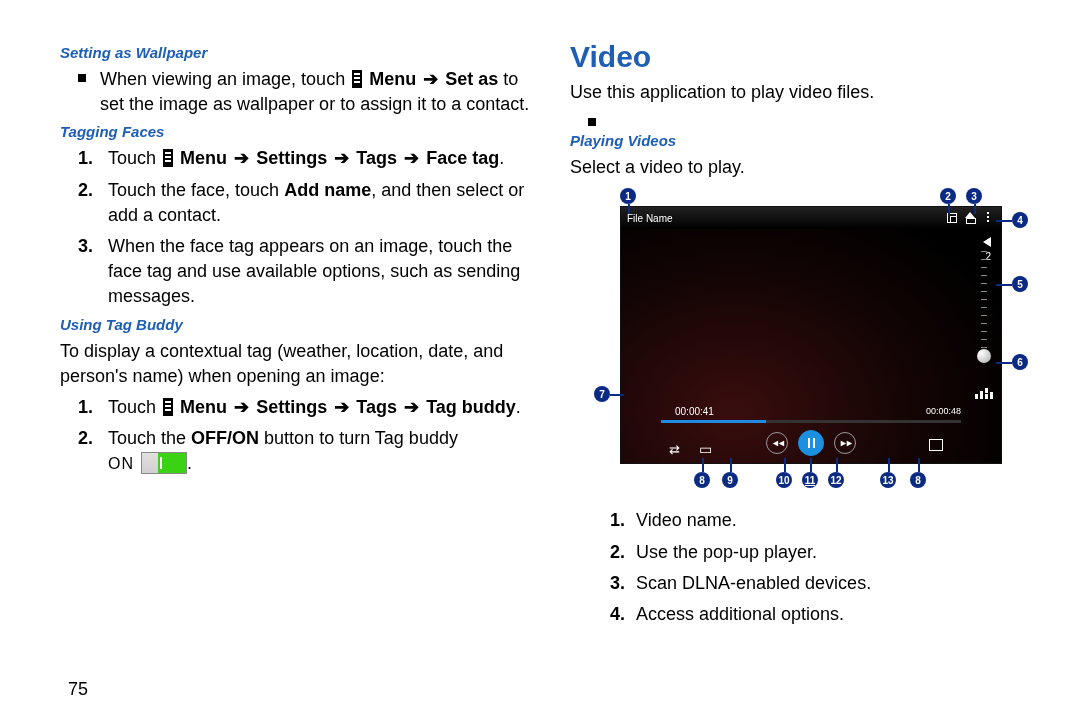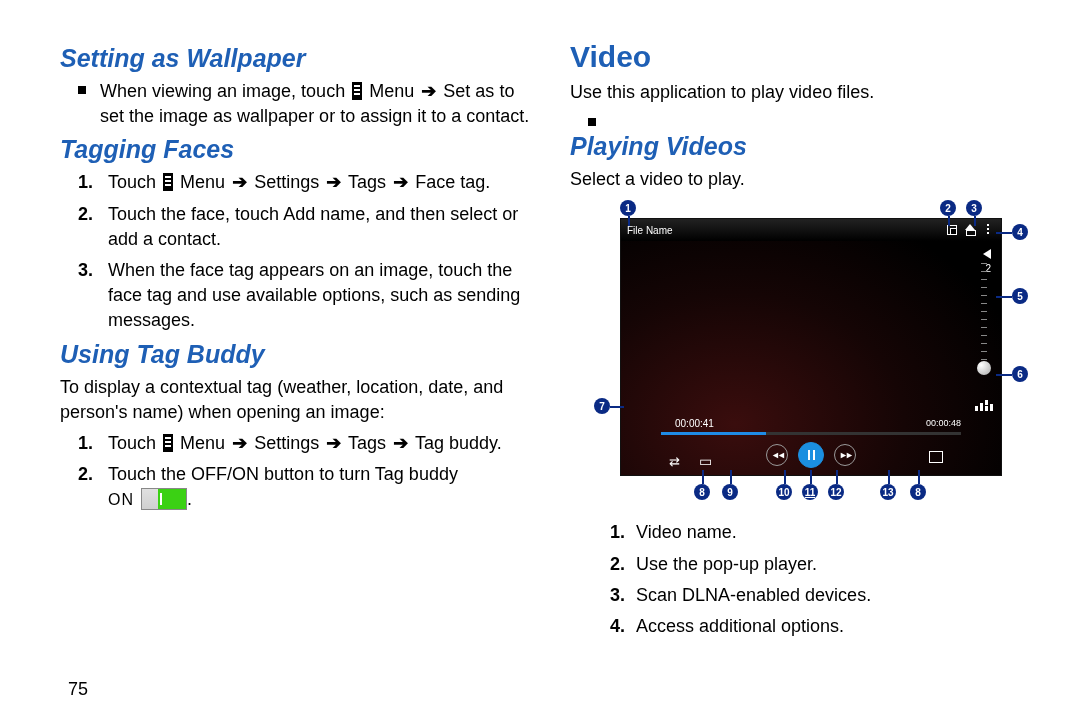--- a/index.html
+++ b/index.html
@@ -19,21 +19,21 @@
     gap: 30px;
   }
   .col {
     width: 480px;
     flex: 0 0 480px;
   }
   .h3-blue {
     color: #1e5fb5;
     font-style: italic;
     font-weight: bold;
-    font-size: 25px;
+    font-size: 15px;
     margin-bottom: 6px;
     margin-top: 4px;
   }
   .h2-blue {
     color: #1e5fb5;
     font-weight: bold;
     font-size: 30px;
     margin-bottom: 6px;
   }
   .body-text {
@@ -103,21 +103,21 @@
   }
   .icon-video::before {
     content: "";
     position: absolute;
     left: 7px; top: 5px;
     border-left: 8px solid #fff;
     border-top: 5px solid transparent;
     border-bottom: 5px solid transparent;
   }
   .arrow-r { font-weight: bold; margin: 0 2px; }
-  .bold { font-weight: normal; }
+  .bold { font-weight: bold; }
   .on-switch {
     display: inline-block;
     width: 46px; height: 22px;
     vertical-align: -5px;
     border: 1px solid #888;
     background: linear-gradient(#e0e0e0,#d0d0d0);
     position: relative;
     margin-left: 2px;
   }
   .on-switch::before {

